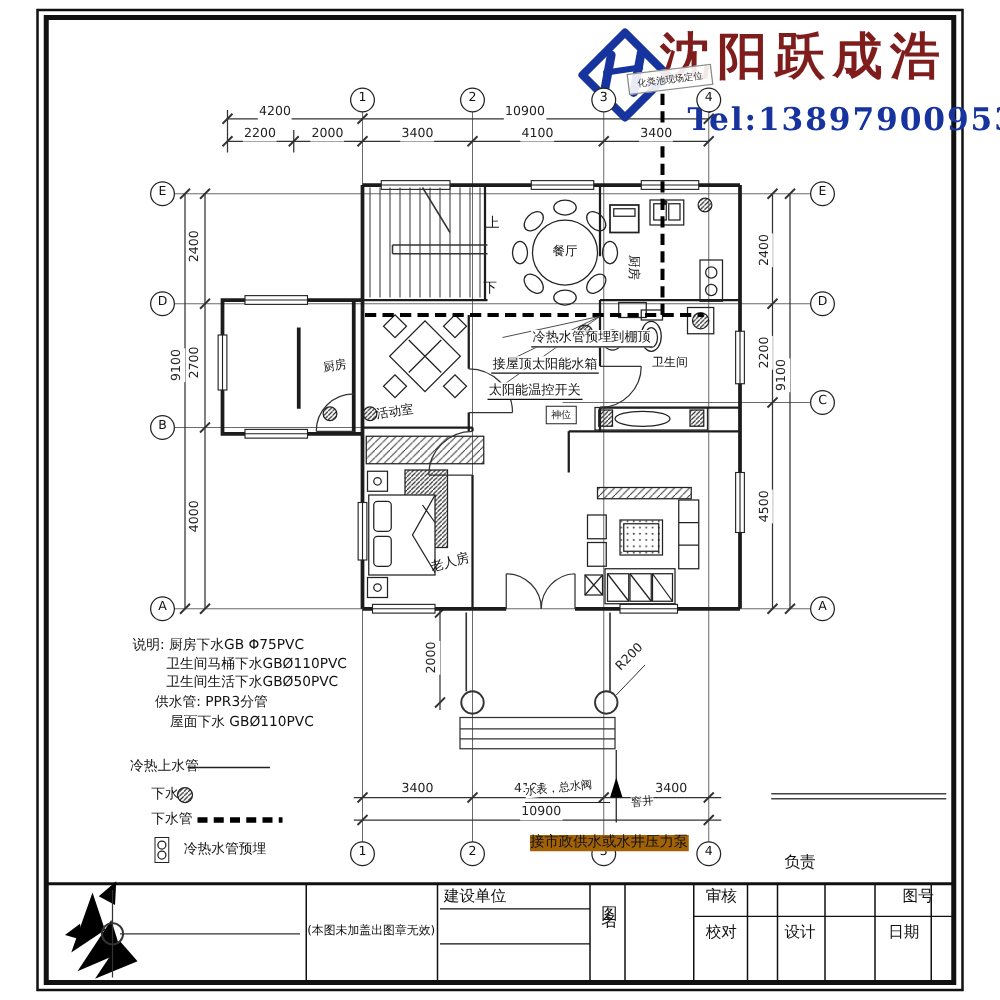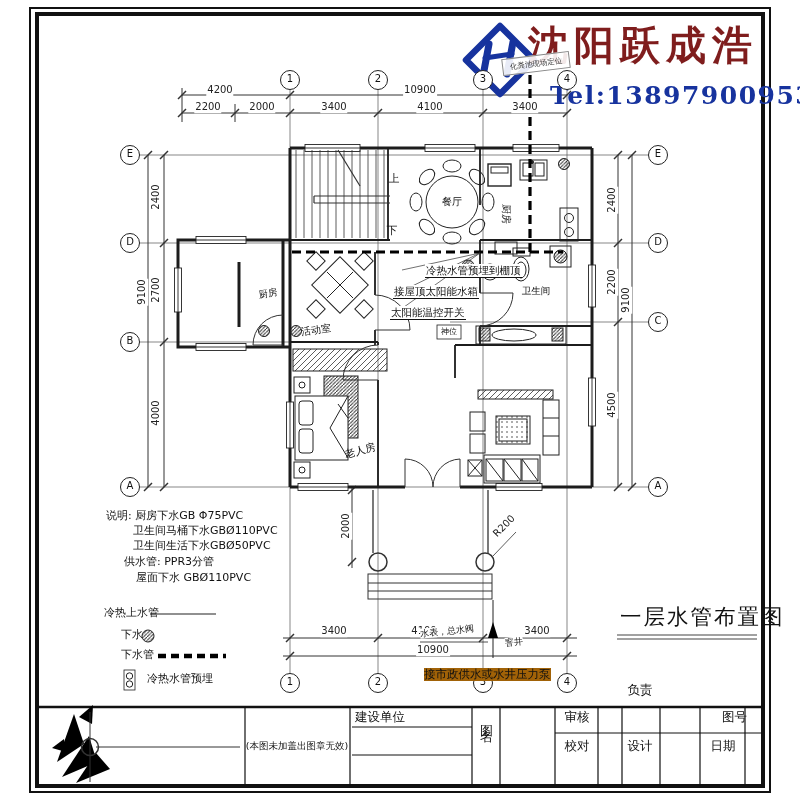--- a/index.html
+++ b/index.html
@@ -336,21 +336,20 @@
   <div class="abs note" style="left:133px;top:525px;">卫生间马桶下水GBØ110PVC</div>
   <div class="abs note" style="left:133px;top:540px;">卫生间生活下水GBØ50PVC</div>
   <div class="abs note" style="left:124px;top:556px;">供水管: PPR3分管</div>
   <div class="abs note" style="left:136px;top:572px;">屋面下水 GBØ110PVC</div>
 
   <div class="abs note" style="left:104px;top:607px;">冷热上水管</div>
   <div class="abs note" style="left:121px;top:629px;">下水</div>
   <div class="abs note" style="left:121px;top:649px;">下水管</div>
   <div class="abs note" style="left:147px;top:673px;">冷热水管预埋</div>
 
-  <div class="abs ptitle" style="left:620px;top:605px;">一层水管布置图</div>
 
   <span class="abs seal c" style="left:297px;top:746px;">(本图未加盖出图章无效)</span>
   <span class="abs tb" style="left:355px;top:710px;">建设单位</span>
   <span class="abs tb" style="left:355px;top:780px;margin-top:19px;">工程名称</span>
   <span class="abs tbv" style="left:478px;top:714px;">图名</span>
   <span class="abs tb c" style="left:577px;top:717px;">审核</span>
   <span class="abs tb c" style="left:577px;top:746px;">校对</span>
   <span class="abs tb c" style="left:640px;top:690px;text-align:right;">负责</span>
   <span class="abs tb c" style="left:640px;top:746px;">设计</span>
   <span class="abs tb c" style="left:722px;top:717px;padding-left:25px;">图号</span>

